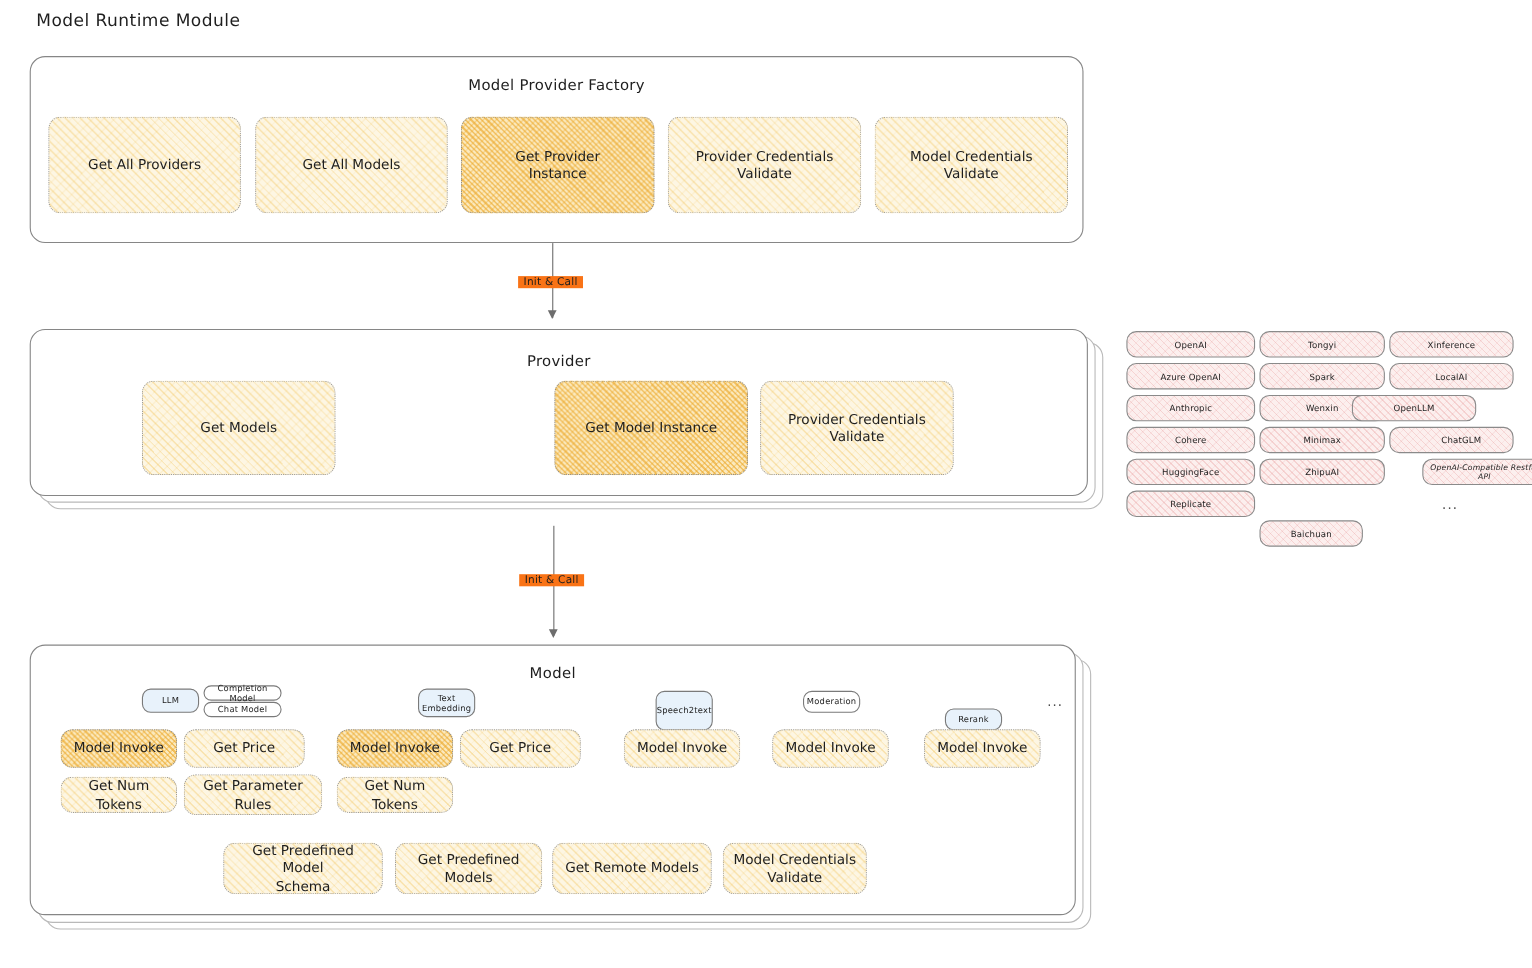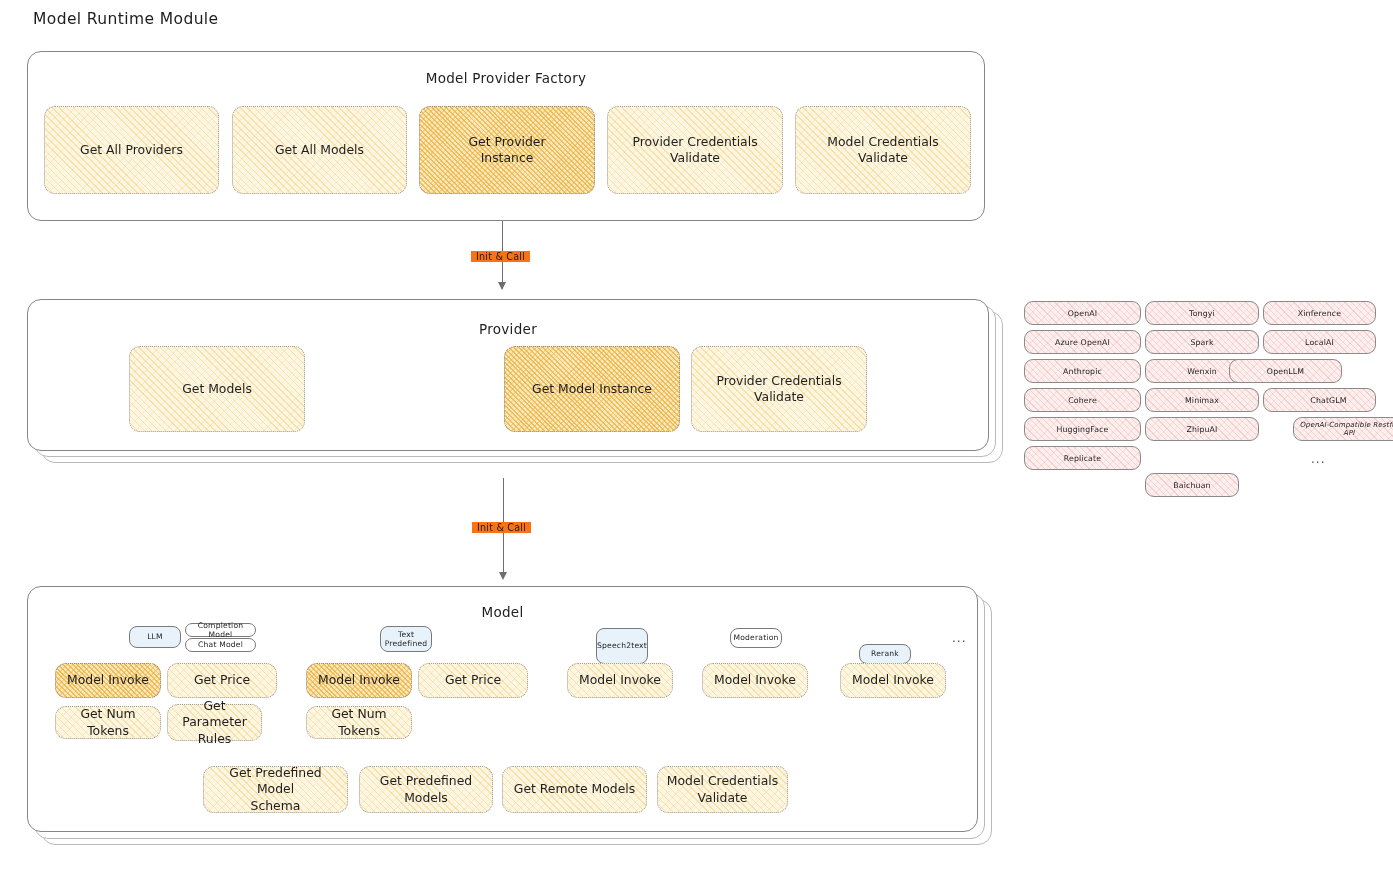--- a/index.html
+++ b/index.html
@@ -206,25 +206,25 @@
   <div class="abs panel" style="left:27px; top:586px; width:951px; height:246px;"></div>
   <div class="panel-title" style="left:27px; top:604px; width:951px;">Model</div>
 
   <div class="abs badge" style="left:129px; top:626px; width:52px; height:22px;">LLM</div>
   <div class="abs badge plain" style="left:185px; top:623px; width:71px; height:14px;">Completion Model</div>
   <div class="abs badge plain" style="left:185px; top:638px; width:71px; height:14px;">Chat Model</div>
 
   <div class="abs node hl" style="left:55px; top:663px; width:106px; height:35px;">Model Invoke</div>
   <div class="abs node" style="left:167px; top:663px; width:110px; height:35px;">Get Price</div>
   <div class="abs node" style="left:55px; top:706px; width:106px; height:33px;">Get Num Tokens</div>
-  <div class="abs node" style="left:167px; top:704px; width:95px; height:37px; white-space:pre-line;">Get Parameter
+  <div class="abs node" style="left:167px; top:704px; width:126px; height:37px; white-space:pre-line;">Get Parameter
 Rules</div>
 
   <div class="abs badge" style="left:380px; top:626px; width:52px; height:26px; white-space:pre-line;">Text
-Predefined</div>
+Embedding</div>
 
   <div class="abs node hl" style="left:306px; top:663px; width:106px; height:35px;">Model Invoke</div>
   <div class="abs node" style="left:418px; top:663px; width:110px; height:35px;">Get Price</div>
   <div class="abs node" style="left:306px; top:706px; width:106px; height:33px;">Get Num Tokens</div>
 
   <div class="abs badge" style="left:596px; top:628px; width:52px; height:36px;">Speech2text</div>
   <div class="abs node" style="left:567px; top:663px; width:106px; height:35px;">Model Invoke</div>
 
   <div class="abs badge plain" style="left:730px; top:628px; width:52px; height:20px;">Moderation</div>
   <div class="abs node" style="left:702px; top:663px; width:106px; height:35px;">Model Invoke</div>

